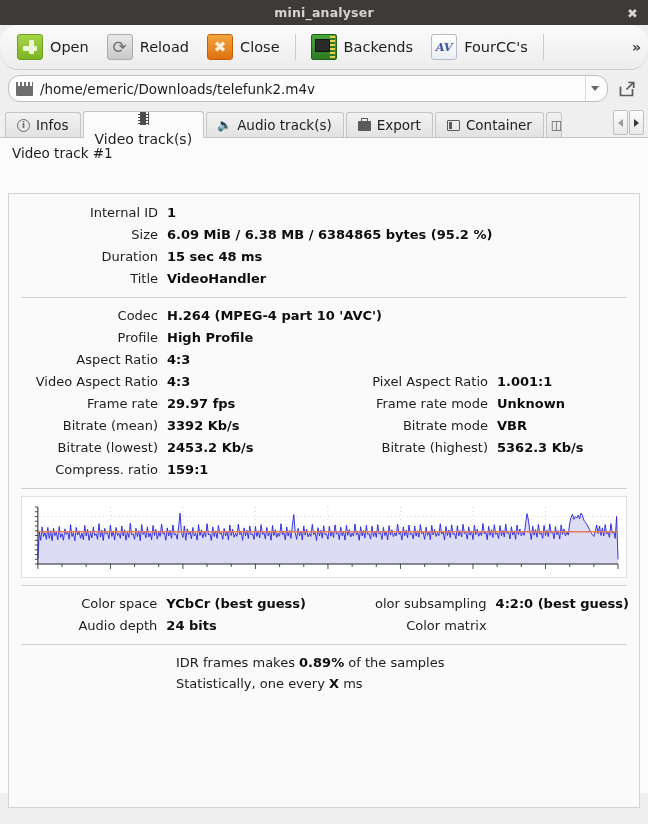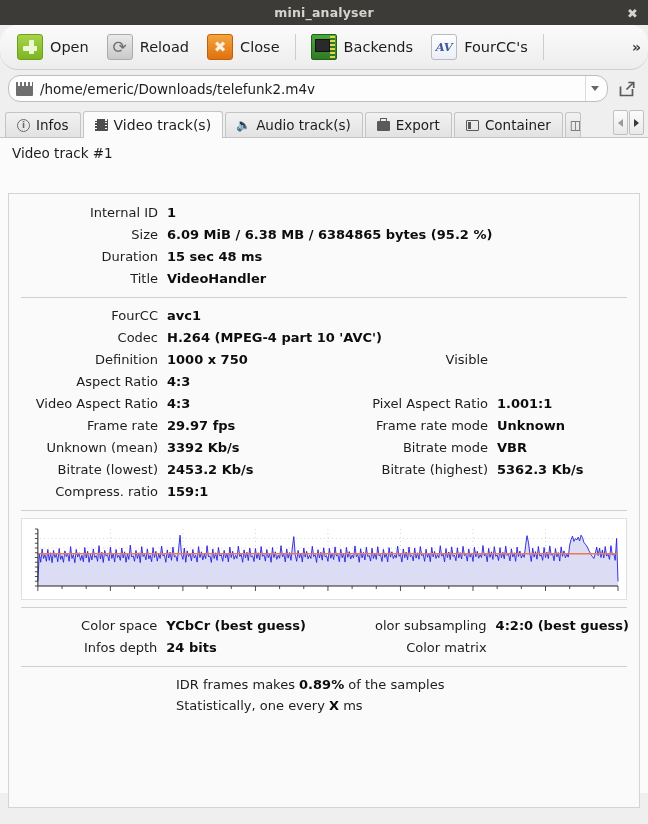--- a/index.html
+++ b/index.html
@@ -218,20 +218,21 @@
     cursor: pointer;
     white-space: nowrap;
   }
   .tab.active {
     height: 27px;
     background: #fbfbfb;
     position: relative;
     z-index: 3;
     margin-bottom: -1px;
     font-size: 14px;
+    flex-direction: column;
   }
   .tab.partial {
     overflow: hidden;
     width: 16px;
     padding: 0 3px;
     color: #555;
   }
   .tabicon {
     width: 13px; height: 13px; flex: 0 0 13px;
     position: relative;
@@ -484,52 +485,46 @@
         <td class="k col-k1">Title</td>
         <td class="v" colspan="3">VideoHandler</td>
       </tr>
     </tbody>
       </table>
 
     <div class="divider"></div>
 
     <table class="kv">
       <tbody>
-          <tr>
-        <td class="k col-k1">FourCC</td>
-        <td class="v" colspan="3">avc1</td>
-      </tr>
       <tr>
         <td class="k col-k1">Codec</td>
         <td class="v" colspan="3">H.264 (MPEG-4 part 10 'AVC')</td>
       </tr>
       <tr>
-        <td class="k col-k1">Definition</td>
-        <td class="v col-v1">1000 x 750</td>
-        <td class="k col-k2">Visible</td>
-        <td class="v"></td>
+        <td class="k col-k1">Profile</td>
+        <td class="v" colspan="3">High Profile</td>
       </tr>
       <tr>
         <td class="k col-k1">Aspect Ratio</td>
         <td class="v" colspan="3">4:3</td>
       </tr>
       <tr>
         <td class="k col-k1">Video Aspect Ratio</td>
         <td class="v col-v1">4:3</td>
         <td class="k col-k2">Pixel Aspect Ratio</td>
         <td class="v">1.001:1</td>
       </tr>
       <tr>
         <td class="k col-k1">Frame rate</td>
         <td class="v col-v1">29.97 fps</td>
         <td class="k col-k2">Frame rate mode</td>
         <td class="v">Unknown</td>
       </tr>
       <tr>
-        <td class="k col-k1">Unknown (mean)</td>
+        <td class="k col-k1">Bitrate (mean)</td>
         <td class="v col-v1">3392 Kb/s</td>
         <td class="k col-k2">Bitrate mode</td>
         <td class="v">VBR</td>
       </tr>
       <tr>
         <td class="k col-k1">Bitrate (lowest)</td>
         <td class="v col-v1">2453.2 Kb/s</td>
         <td class="k col-k2">Bitrate (highest)</td>
         <td class="v">5362.3 Kb/s</td>
       </tr>
@@ -606,21 +601,21 @@
 
     <table class="kv">
       <tbody>
           <tr>
         <td class="k col-k1">Color space</td>
         <td class="v col-v1">YCbCr (best guess)</td>
         <td class="k col-k2 k-clip">olor subsampling</td>
         <td class="v">4:2:0 (best guess)</td>
       </tr>
       <tr>
-        <td class="k col-k1">Infos depth</td>
+        <td class="k col-k1">Audio depth</td>
         <td class="v col-v1">24 bits</td>
         <td class="k col-k2">Color matrix</td>
         <td class="v"></td>
       </tr>
     </tbody>
       </table>
 
     <div class="divider"></div>
 
 

